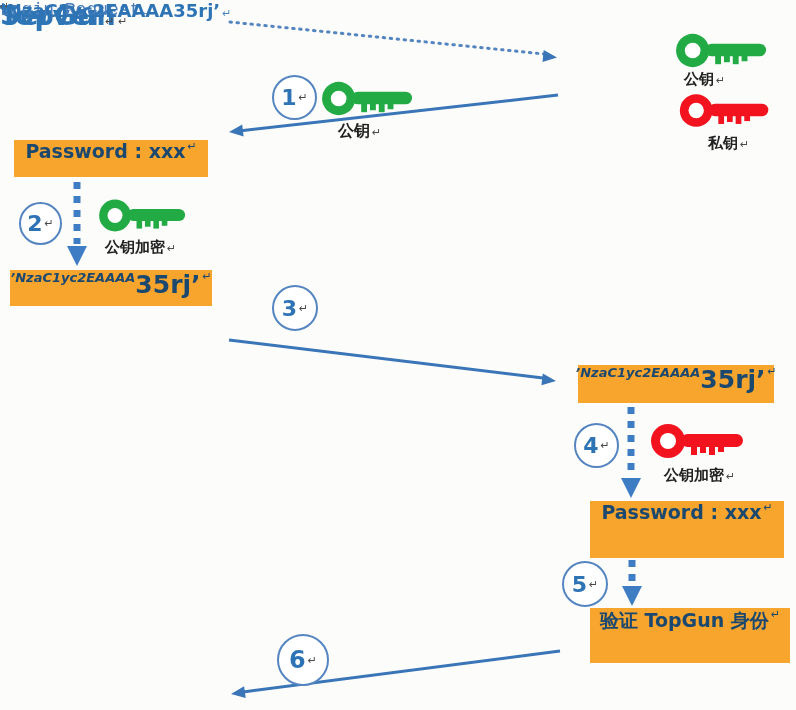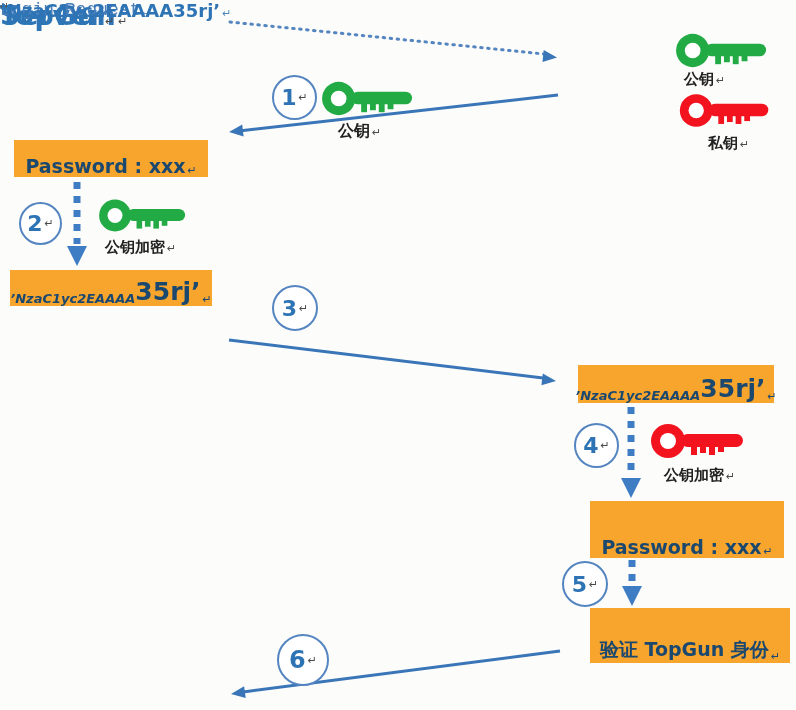--- a/index.html
+++ b/index.html
@@ -21,21 +21,21 @@
   .stepc {
     position:absolute; background:#fff;
     border:2px solid var(--circle-border, #5585C0); border-radius:50%;
     display:flex; align-items:center; justify-content:center;
     color:var(--step-text-blue, #2E74B5); font-weight:bold; font-size:22px;
     box-sizing:border-box;
   }
   .obox {
     position:absolute; background:var(--box-orange, #F8A52E);
     color:var(--box-text-navy, #1A486F); font-weight:bold;
-    display:flex; align-items:flex-end; justify-content:center;
+    display:flex; align-items:flex-start; justify-content:center;
     font-size:19px; box-sizing:border-box; white-space:nowrap;
   }
   .keyw { position:absolute; line-height:0; }
   .key-green { color:var(--key-green, #22AA44); }
   .key-red   { color:var(--key-red, #F2131F); }
   .klabel { position:absolute; font-weight:bold; color:var(--label-dark, #222222); font-size:15px; white-space:nowrap; }
   .login-txt {
     position:absolute; left:289; top:3;
     font-family:"Liberation Mono", "DejaVu Sans Mono", monospace;
     font-size:18px; color:var(--result-text-blue, #4A7EBB); white-space:nowrap;

